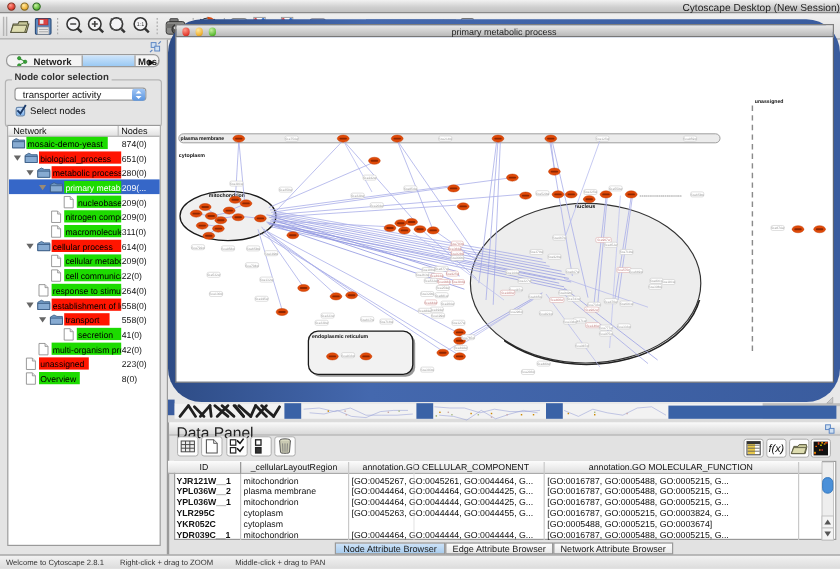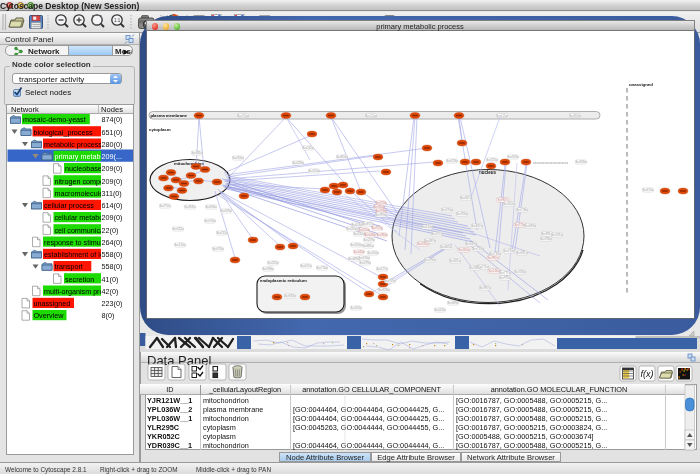--- a/index.html
+++ b/index.html
@@ -1,18 +1,18 @@
 <!DOCTYPE html>
 <html><head><meta charset="utf-8"><style>
 *{margin:0;padding:0;box-sizing:border-box;-webkit-font-smoothing:antialiased;}
 body{width:700px;height:474px;font-family:"Liberation Sans",sans-serif;overflow:hidden;position:relative;background:#e8e8e8;}
 .abs{position:absolute;}
 #titlebar{left:0;top:0;width:700px;height:11px;background:linear-gradient(#f2f2f2,#cfcfcf 60%,#c2c2c2);border-bottom:1px solid #8a8a8a;}
 #titlebar .tl{position:absolute;top:2px;width:7px;height:7px;border-radius:50%;}
-#title-text{position:absolute;left:0;right:0;top:1px;text-align:left;font-size:8.5px;color:#222;font-weight:bold;}
+#title-text{position:absolute;left:0;right:0;top:1px;text-align:right;font-size:8.5px;color:#222;}
 #toolbar{left:0;top:12px;width:700px;height:21px;background:linear-gradient(#f0f0f0,#dedede);border-bottom:1px solid #9a9a9a;}
 #cp{left:0;top:33px;width:140px;height:429px;background:#e4e4e4;border-right:1px solid #9a9a9a;}
 #cp-head{position:absolute;left:0;top:0;width:139px;height:12px;background:linear-gradient(#fafafa,#d8d8d8);border-bottom:1px solid #b0b0b0;}
 #cp-head span{font-size:8px;color:#222;position:absolute;left:5px;top:1.5px;}
 #tabs{position:absolute;left:5px;top:12px;width:128px;height:11px;background:#f4f4f4;border:1px solid #9a9a9a;border-radius:5px;overflow:hidden;}
 #tab-mosaic{position:absolute;left:62px;top:0;width:45px;height:11px;background:linear-gradient(#cfe5fb,#8fc3f2);border-left:1px solid #9a9a9a;border-right:1px solid #9a9a9a;}
 #tabs .tx{position:absolute;top:0.5px;font-size:8px;font-weight:bold;color:#222;}
 #tab-arrow{position:absolute;right:3px;top:2px;font-size:7px;color:#111;}
 #groupbox{position:absolute;left:4px;top:33px;width:131px;height:40px;border:1px solid #b5b5b5;border-radius:3px;}
 #gb-label{position:absolute;left:10px;top:27px;font-size:8px;font-weight:bold;color:#333;background:#e4e4e4;padding:0 2px;}
@@ -166,23 +166,20 @@
       <rect x="0.5" y="0.5" width="10" height="13" rx="1" fill="#f8f8f8" stroke="#777" stroke-width="0.9"></rect>
       <line x1="2" y1="3" x2="8.5" y2="3" stroke="#99a" stroke-width="0.8"></line>
       <line x1="2" y1="5" x2="8.5" y2="5" stroke="#99a" stroke-width="0.8"></line>
       <line x1="2" y1="7" x2="8.5" y2="7" stroke="#99a" stroke-width="0.8"></line>
       <circle cx="9" cy="10" r="3.4" fill="#b8b8bc" stroke="#555" stroke-width="0.7"></circle>
       <circle cx="9" cy="10" r="1.2" fill="#666"></circle>
     </g>
   </svg>
 
 <div class="abs" id="cp">
-  <div id="cp-head">
-      <span>Control Panel</span>
-    </div>
   <svg width="139" height="12" viewBox="0 0 139 12" style="left:0;top:0">
       <g stroke="#5b85c2" stroke-width="0.8" fill="#cfe0f2">
         <rect x="126" y="2.5" width="4" height="4"></rect>
         <rect x="129" y="5.5" width="4" height="4"></rect>
         <path d="M127 8.5 l-2 2 M132 3.5 l2 -2" stroke-width="1"></path>
       </g>
     </svg>
   <div id="tabs">
     <div id="tab-mosaic"></div>
     <span class="tx" style="left:22px;">Network</span>
@@ -1058,20 +1055,21 @@
 </div>
 <div class="abs" id="dp-thead">
   <span class="hcell" style="left:0px;width:60px;">ID</span>
   <span class="hcell" style="left:60px;width:90px;">_cellularLayoutRegion</span>
   <span class="hcell" style="left:150px;width:163px;">annotation.GO CELLULAR_COMPONENT</span>
   <span class="hcell" style="left:313px;width:212px;">annotation.GO MOLECULAR_FUNCTION</span>
 </div>
 <div class="drow" style="top:396px">
     <span class="c1">YJR121W__1</span>
     <span class="c2">mitochondrion</span>
+    <span class="c3">[GO:0045267, GO:0045261, GO:0044464, G...</span>
     <span class="c4">[GO:0016787, GO:0005488, GO:0005215, G...</span>
   </div>
 <div class="drow" style="top:405px">
     <span class="c1">YPL036W__2</span>
     <span class="c2">plasma membrane</span>
     <span class="c3">[GO:0044464, GO:0044464, GO:0044425, G...</span>
     <span class="c4">[GO:0016787, GO:0005488, GO:0005215, G...</span>
   </div>
 <div class="drow" style="top:414px">
     <span class="c1">YPL036W__1</span>

